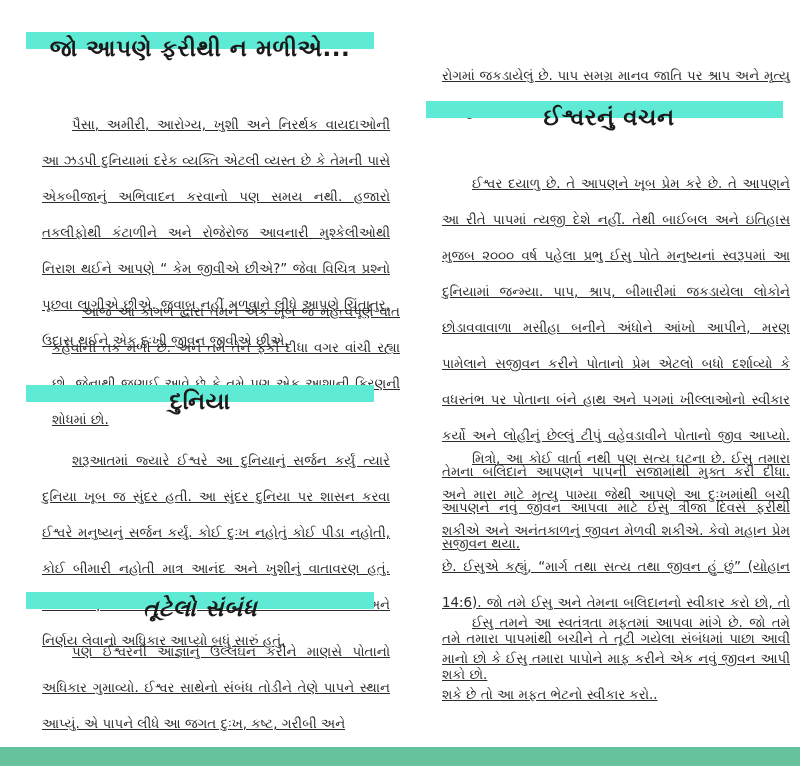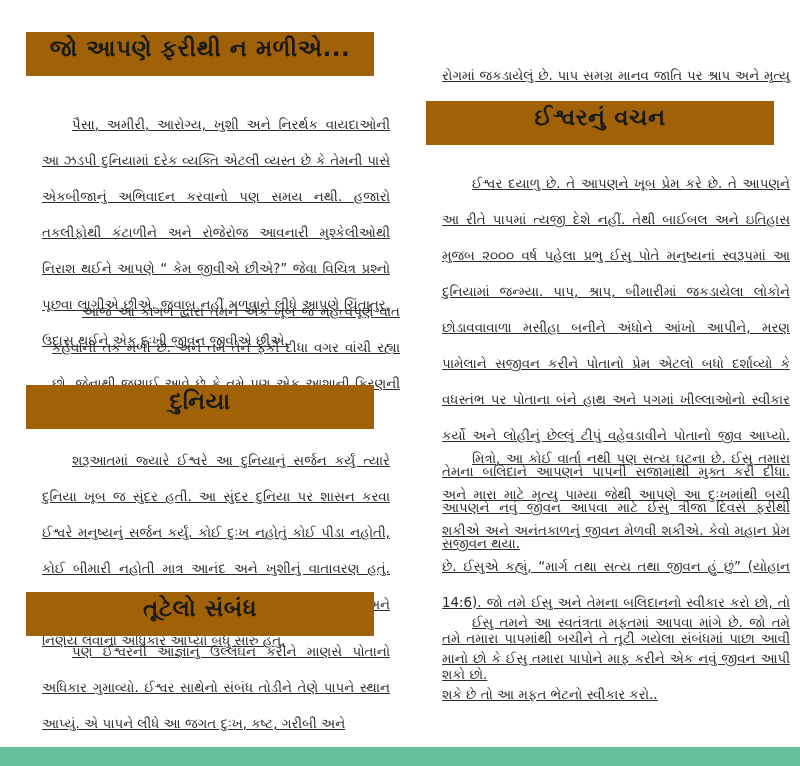--- a/index.html
+++ b/index.html
@@ -16,27 +16,27 @@
       color: #2b2b2b;
     }
     .col {
       position: absolute;
       top: 0;
       width: 348px;
     }
     .col-left { left: 26px; }
     .col-right { left: 426px; }
     .banner {
-      background: #a16207;
+      background: #5eead4;
       color: #1a1a1a;
       font-weight: bold;
       text-align: center;
       font-size: 23px;
       line-height: 32px;
-      height: 44px;
+      height: 17px;
       letter-spacing: 0.5px;
     }
     .para {
       font-size: 13.4px;
       line-height: 36px;
       text-align: justify;
       text-indent: 30px;
       margin: 16px;
       text-decoration: underline;
     }
@@ -56,29 +56,29 @@
   <div class="banner" style="position:absolute; top:32px; left:0; width:348px;">જો આપણે ફરીથી ન મળીએ...</div>
 
   <p class="para" style="position:absolute; top:91px; left:0; width:348px;">પૈસા, અમીરી, આરોગ્ય, ખુશી અને નિરર્થક વાયદાઓની આ ઝડપી દુનિયામાં દરેક વ્યક્તિ એટલી વ્યસ્ત છે કે તેમની પાસે એકબીજાનું અભિવાદન કરવાનો પણ સમય નથી. હજારો તકલીફોથી કંટાળીને  અને રોજેરોજ આવનારી મુશ્કેલીઓથી નિરાશ થઈને આપણે “ કેમ જીવીએ છીએ?” જેવા વિચિત્ર પ્રશ્નો પૂછવા લાગીએ છીએ. જવાબ નહીં મળવાને લીધે આપણે ચિંતાતુર, ઉદાસ થઈને એક દુઃખી જીવન જીવીએ છીએ.</p>
 
   <p class="para" style="position:absolute; top:278px; left:10px; width:348px;">આજે આ કાગળ દ્વારા તમને એક ખૂબ જ મહત્વપૂર્ણ વાત કહેવાની તક મળી છે. અને તમે તેને ફેંકી દીધા વગર વાંચી રહ્યા છો, જેનાથી જણાઈ આવે છે કે તમે પણ એક આશાની કિરણની શોધમાં છો.</p>
 
   <div class="banner" style="position:absolute; top:385px; left:0; width:348px;">દુનિયા</div>
 
   <p class="para" style="position:absolute; top:427px; left:0; width:348px;">શરૂઆતમાં જ્યારે ઈશ્વરે આ દુનિયાનું સર્જન કર્યું ત્યારે દુનિયા ખૂબ જ સુંદર હતી. આ સુંદર દુનિયા પર શાસન કરવા ઈશ્વરે મનુષ્યનું સર્જન કર્યું. કોઈ દુઃખ નહોતું  કોઈ પીડા નહોતી, કોઈ બીમારી નહોતી માત્ર  આનંદ અને ખુશીનું વાતાવરણ હતું. ઈશ્વરે માણસને પોતાના સ્વરૂપમાં બનાવીને તેને વિચારવાનો અને નિર્ણય લેવાનો અધિકાર આપ્યો  બધું સારું હતું.</p>
 
-  <div class="banner" style="position:absolute; top:592px; left:0; width:348px;">તૂટેલો સંબંધ</div>
+  <div class="banner" style="position:absolute; top:592px; left:0; width:348px;font-style:italic;">તૂટેલો સંબંધ</div>
 
   <p class="para" style="position:absolute; top:618px; left:0; width:348px;">પણ ઈશ્વરની આજ્ઞાનું  ઉલ્લંઘન કરીને માણસે પોતાનો અધિકાર ગુમાવ્યો. ઈશ્વર સાથેનો સંબંધ તોડીને તેણે પાપને સ્થાન આપ્યું. એ પાપને લીધે આ જગત દુઃખ, કષ્ટ, ગરીબી અને</p>
 </div>
 
 <div class="col col-right">
   <p class="para" style="position:absolute; top:42px; left:0; width:348px; text-indent:0;">રોગમાં જકડાયેલું છે. પાપ સમગ્ર માનવ જાતિ પર શ્રાપ અને મૃત્યુ લાવ્યું છે.</p>
 
-  <div class="banner" style="position:absolute; top:101px; left:0; width:348px;">ઈશ્વરનું વચન</div>
+  <div class="banner" style="position:absolute; top:101px; left:0; width:348px;padding-left:9px;">ઈશ્વરનું વચન</div>
 
   <p class="para" style="position:absolute; top:150px; left:0; width:348px;">ઈશ્વર દયાળુ છે. તે આપણને ખૂબ પ્રેમ કરે છે. તે આપણને આ રીતે પાપમાં ત્યજી દેશે નહીં. તેથી બાઈબલ અને ઇતિહાસ મુજબ ૨૦૦૦ વર્ષ પહેલા પ્રભુ ઈસુ પોતે મનુષ્યનાં સ્વરૂપમાં આ દુનિયામાં જન્મ્યા. પાપ, શ્રાપ, બીમારીમાં જકડાયેલા લોકોને છોડાવવાવાળા મસીહા બનીને અંધોને આંખો આપીને, મરણ પામેલાને સજીવન કરીને પોતાનો પ્રેમ એટલો બધો દર્શાવ્યો કે વધસ્તંભ પર પોતાના બંને હાથ અને પગમાં ખીલ્લાઓનો સ્વીકાર કર્યો અને લોહીનું છેલ્લું ટીપું વહેવડાવીને પોતાનો જીવ આપ્યો. તેમના બલિદાને આપણને પાપની સજામાંથી મુક્ત કરી દીધા. આપણને નવું જીવન આપવા માટે ઈસુ ત્રીજા દિવસે ફરીથી સજીવન થયા.</p>
 
   <p class="para" style="position:absolute; top:425px; left:0; width:348px;">મિત્રો, આ કોઈ વાર્તા નથી પણ સત્ય ઘટના છે. ઈસુ તમારા અને મારા માટે મૃત્યુ પામ્યા જેથી આપણે આ  દુઃખમાંથી બચી શકીએ અને અનંતકાળનું જીવન મેળવી શકીએ. કેવો મહાન પ્રેમ છે. ઈસુએ કહ્યું, “માર્ગ તથા સત્ય તથા  જીવન હું છું” (યોહાન 14:6). જો તમે ઈસુ અને તેમના બલિદાનનો સ્વીકાર કરો છો, તો તમે તમારા પાપમાંથી બચીને તે તૂટી ગયેલા સંબંધમાં પાછા આવી શકો છો.</p>
 
   <p class="para" style="position:absolute; top:589px; left:0; width:348px;">ઈસુ તમને આ સ્વતંત્રતા મફતમાં આપવા માંગે છે. જો તમે માનો છો કે ઈસુ તમારા પાપોને માફ કરીને એક નવું જીવન આપી શકે છે તો આ મફત ભેટનો સ્વીકાર કરો..</p>
 </div>
 
 <div class="footer-bar"></div>
 

